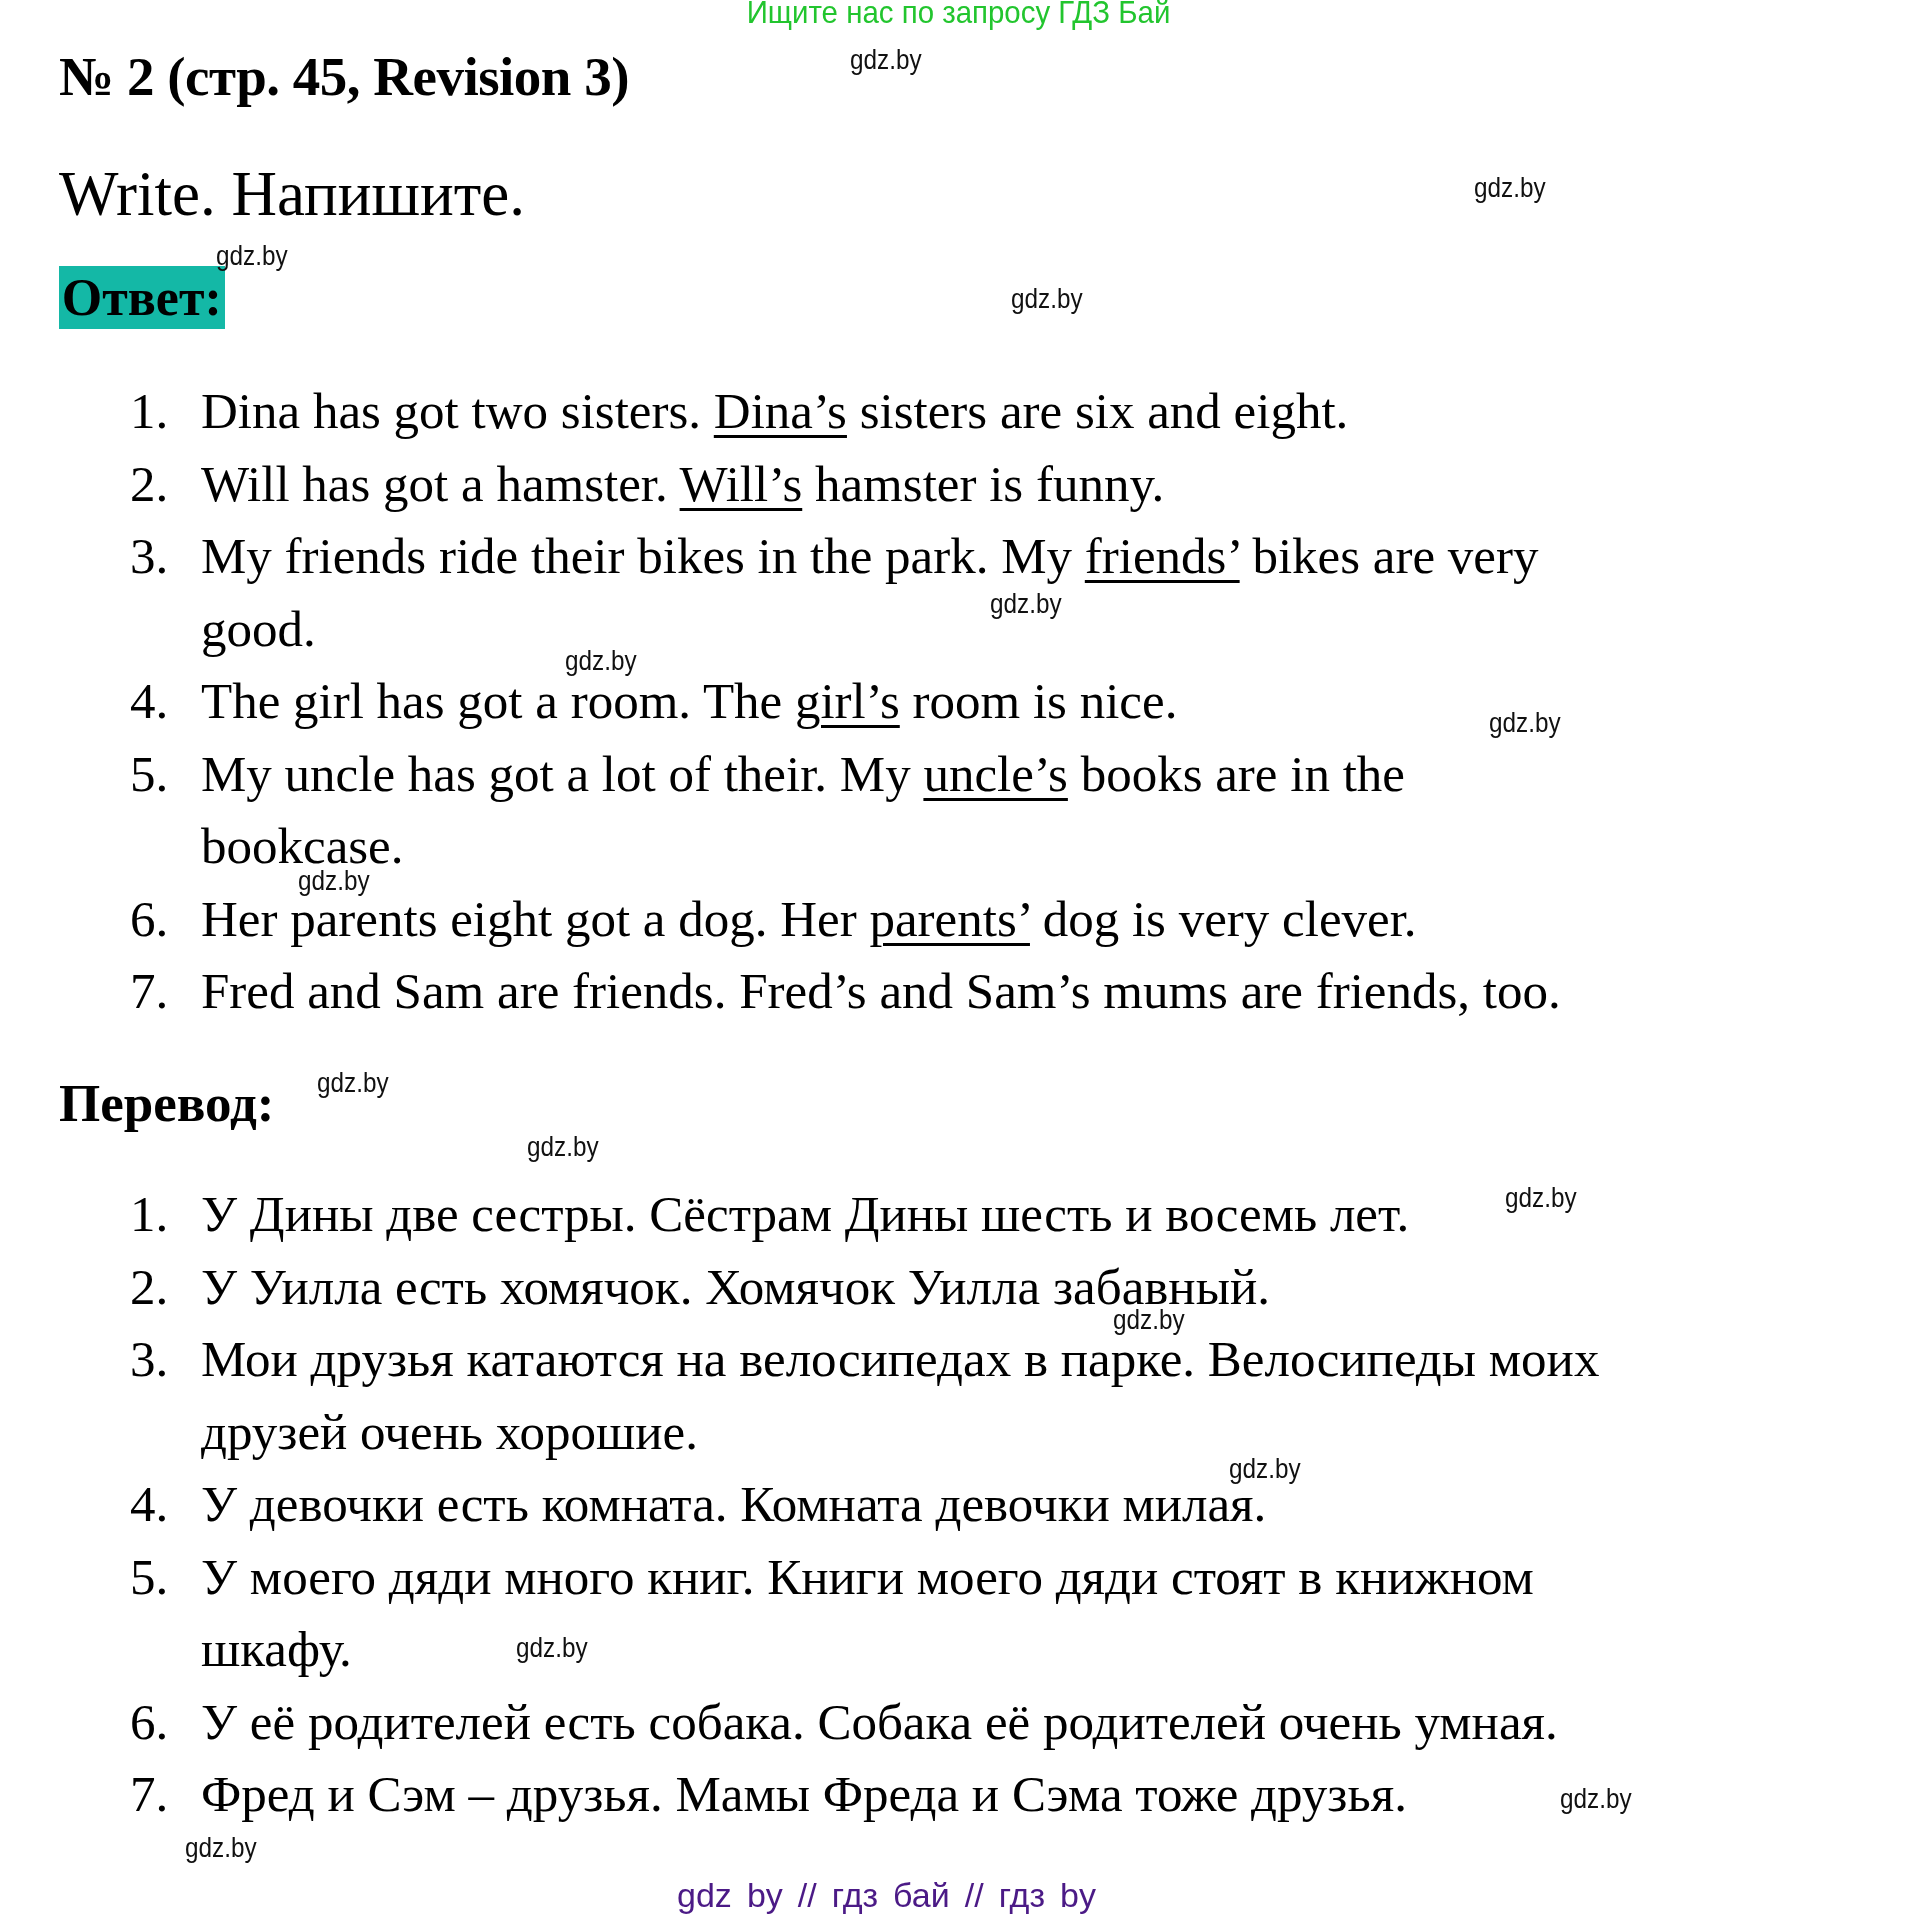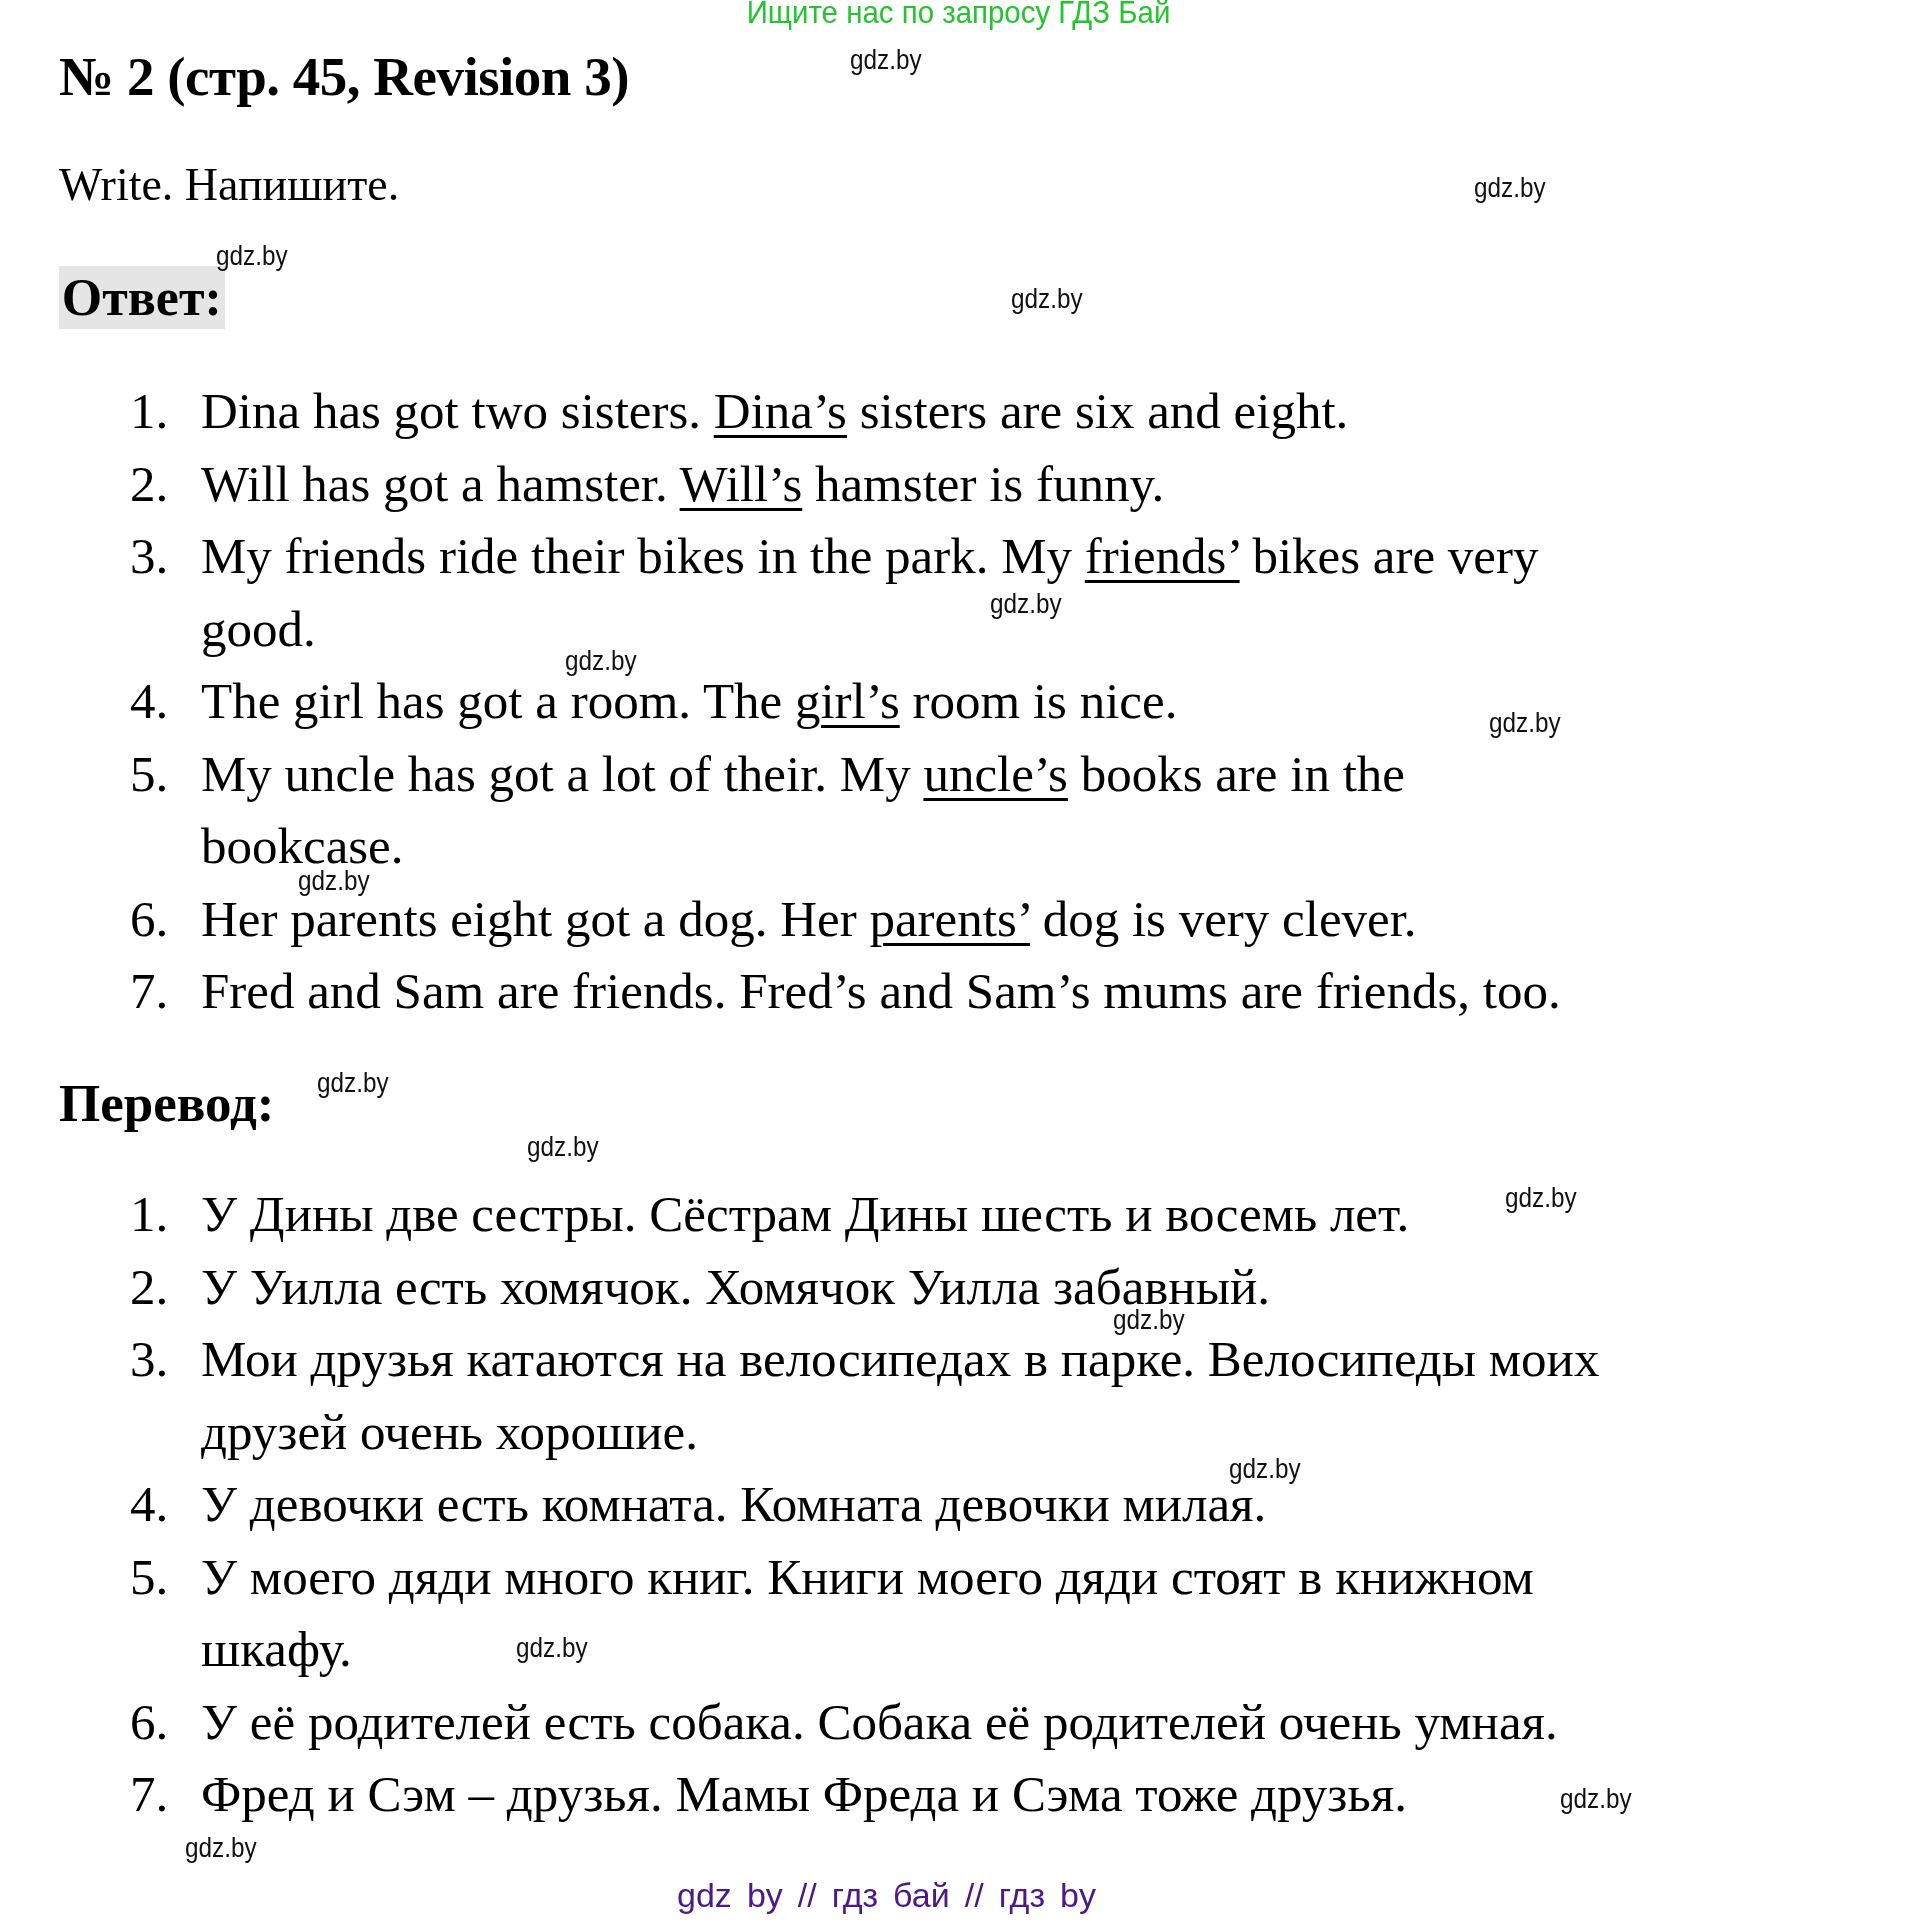--- a/index.html
+++ b/index.html
@@ -3,22 +3,22 @@
 <meta charset="utf-8">
 <style>
   html, body { margin: 0; padding: 0; background: #ffffff; }
   body { width: 1917px; height: 1928px; position: relative; overflow: hidden; }
   .serif { font-family: "Liberation Serif", "DejaVu Serif", serif; color: #000; }
   .sans { font-family: "Liberation Sans", "DejaVu Sans", sans-serif; }
   .abs { position: absolute; white-space: nowrap; }
 
   #promo { left: 0; width: 1917px; top: -5.6px; text-align: center; font-size: 32px; color: #22c52e; transform: scaleX(0.92); }
   #title { left: 59px; top: 45px; font-size: 55px; font-weight: bold; letter-spacing: -0.5px; text-align: center; }
-  #instr { left: 59px; top: 158px; font-size: 46px; }
-  #answer-label { left: 59px; top: 266px; height: 63px; padding: 0 2.8px; background: #e5e5e5; font-size: 52px; font-weight: bold; line-height: 63px; }
+  #instr { left: 59px; top: 158px; font-size: 63px; }
+  #answer-label { left: 59px; top: 266px; height: 63px; padding: 0 2.8px; background: #14b8a6; font-size: 52px; font-weight: bold; line-height: 63px; }
   #translation-label { left: 59px; top: 1073px; font-size: 53px; font-weight: bold; }
 
   .list-line { position: absolute; font-size: 51px; line-height: 56px; white-space: nowrap; }
   .num { position: absolute; left: 130px; width: 66px; }
   .txt { position: absolute; left: 201px; }
   .u { text-decoration: underline; text-decoration-thickness: 2.8px; text-underline-offset: 6.6px; }
 
   .wm { position: absolute; font-family: "Liberation Sans", "DejaVu Sans", sans-serif; font-size: 27px; color: #111; white-space: nowrap; transform: scaleX(0.9); transform-origin: left top; }
   #footer { left: 0; width: 1773px; top: 1876px; text-align: center; font-size: 34px; color: #4b1a86; word-spacing: 5.6px; }
 </style>

